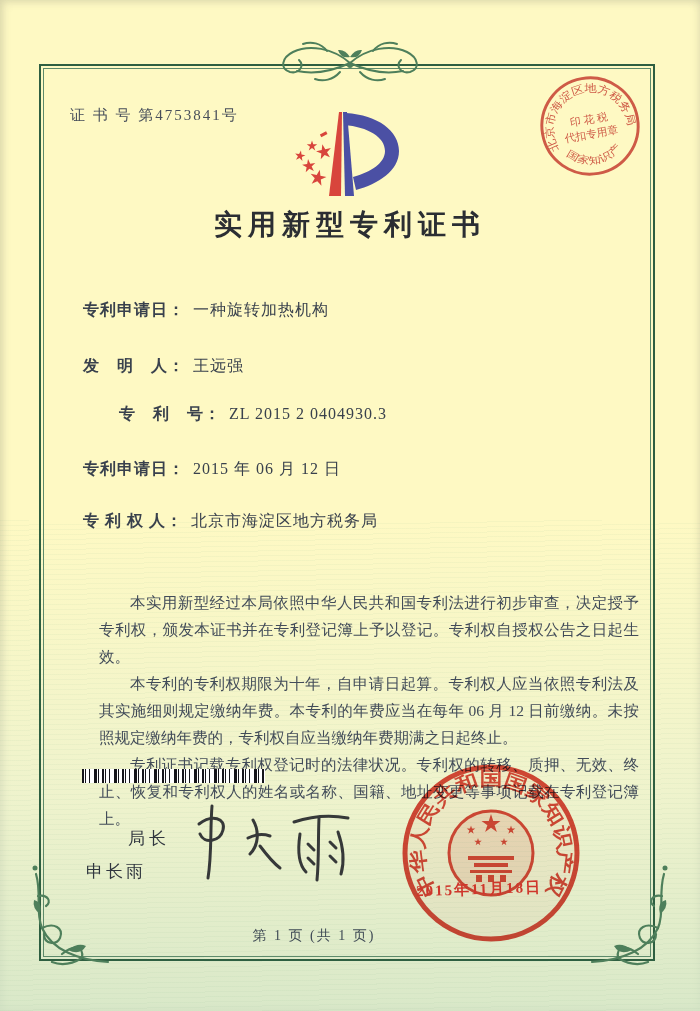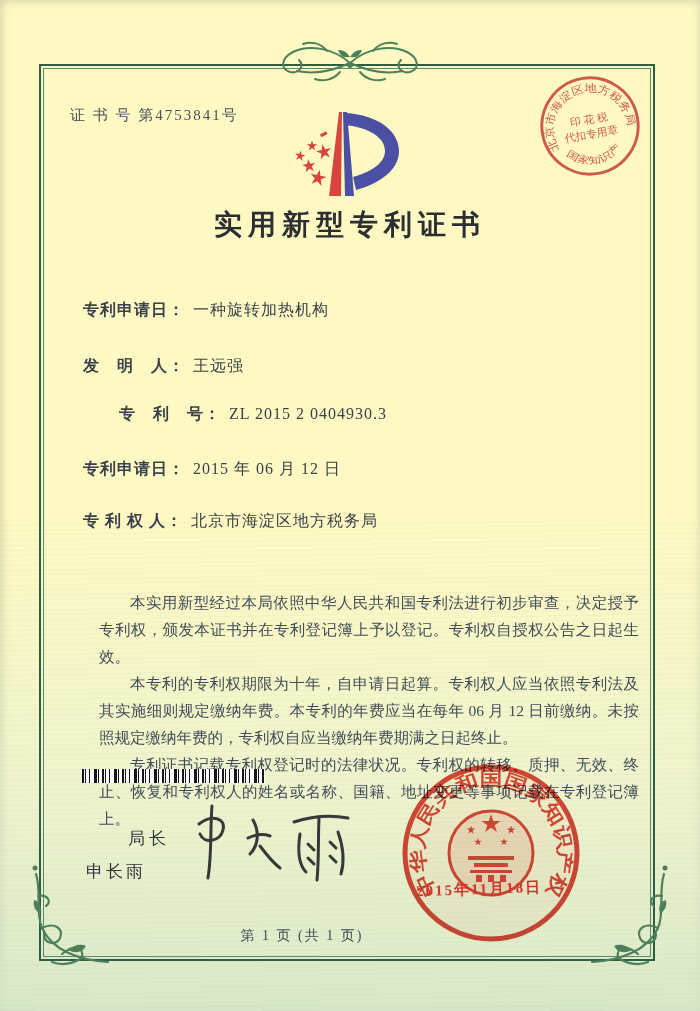--- a/index.html
+++ b/index.html
@@ -40,21 +40,21 @@
   }
   .sig-role{position:absolute;left:86px;top:827px;font-size:17px;letter-spacing:4px;color:#30363f;margin-left:42px;}
   .sig-name{position:absolute;left:86px;top:860px;font-size:17px;letter-spacing:3px;color:#30363f;}
   .sig-hand{position:absolute;left:190px;top:792px;}
   .seal{position:absolute;left:396px;top:758px;opacity:.92;mix-blend-mode:multiply;}
   .seal-date{
     position:absolute;left:416px;top:880px;font-size:15px;letter-spacing:2px;
     color:#cf362b;transform:rotate(-2deg);font-weight:600;
   }
   .tax-stamp{position:absolute;left:536px;top:72px;opacity:.85;mix-blend-mode:multiply;transform:rotate(-10deg);}
-  .footer{position:absolute;left:0;top:927px;width:604px;text-align:center;font-size:14px;letter-spacing:2px;color:#3f4a55;}
+  .footer{position:absolute;left:12px;top:927px;width:604px;text-align:center;font-size:14px;letter-spacing:2px;color:#3f4a55;}
   .orn{position:absolute;pointer-events:none;}
 </style>
 </head>
 <body>
 
 <div class="page">
 
   <div class="tint"></div>
 
   <div class="frame">

